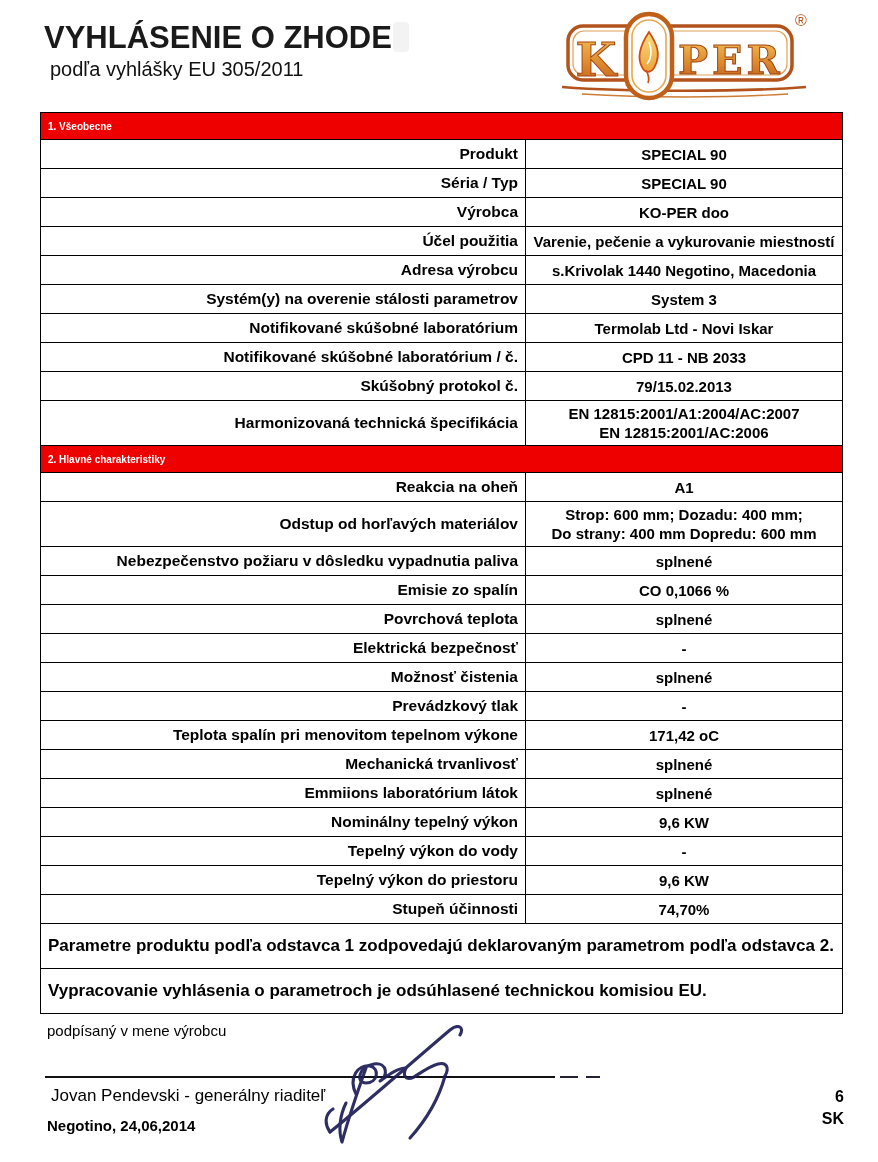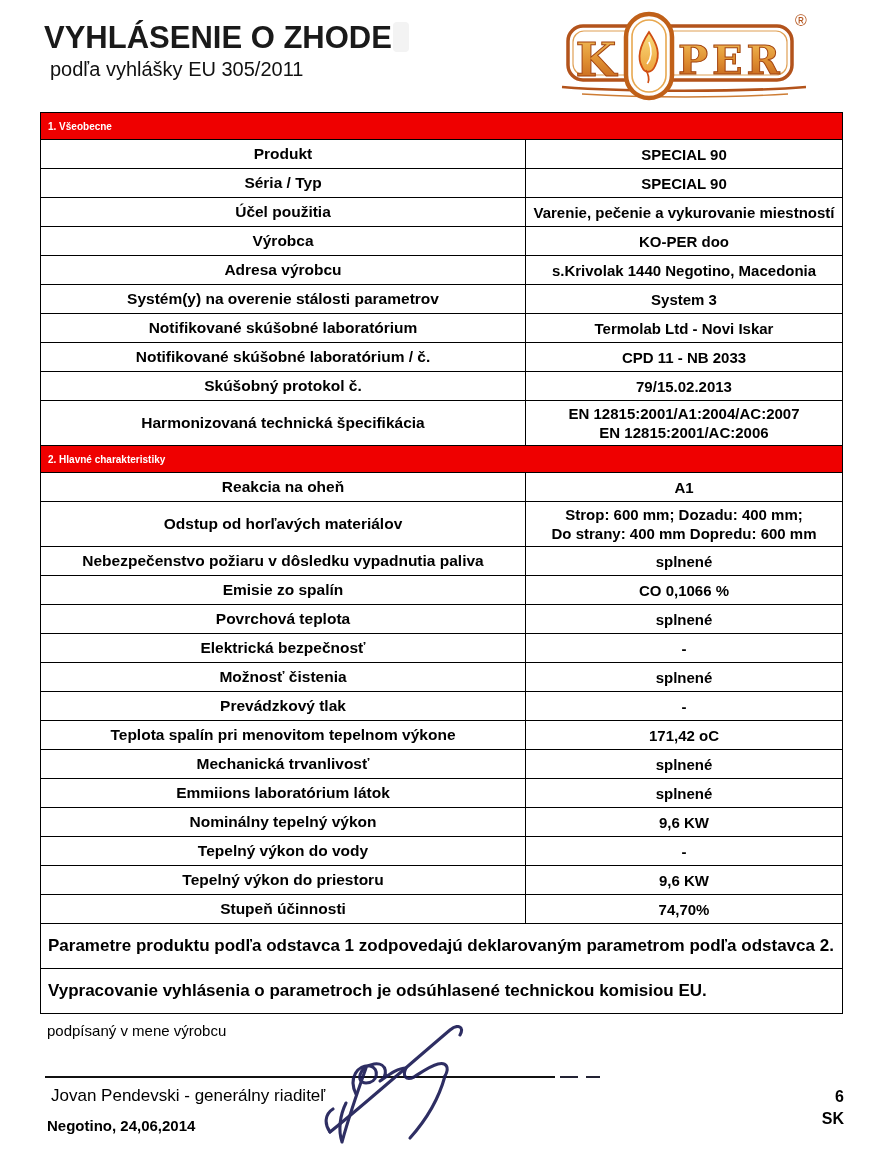--- a/index.html
+++ b/index.html
@@ -31,21 +31,21 @@
     border-collapse:collapse; table-layout:fixed;
   }
   table.doc-table td, table.doc-table th { border:1px solid #000; }
   th.sec {
     background:#ef0000; color:#fff; text-align:left;
     font-size:10px; font-weight:bold; padding:3px 7px; height:27px;
     border-top:3px solid #990000; border-left:1px solid #990000; border-right:1px solid #990000;
   }
   td.lbl {
     font-weight:bold; font-size:15.5px; padding:2px 7px; height:29px;
-    vertical-align:middle; text-align:center;
+    vertical-align:middle; text-align:right;
   }
   td.val {
     font-weight:bold; font-size:15px; text-align:center; vertical-align:middle;
   }
   tr.dbl td { height:auto; padding-top:3px; padding-bottom:3px; }
   tr.dbl td.val div { line-height:19px; }
   td.note {
     font-weight:bold; font-size:17px; padding:12px 7px; text-align:left;
     vertical-align:middle;
   }
@@ -117,26 +117,26 @@
         </tr>
         <tr>
           <td class="lbl">Produkt</td>
           <td class="val">SPECIAL 90</td>
         </tr>
         <tr>
           <td class="lbl">Séria / Typ</td>
           <td class="val">SPECIAL 90</td>
         </tr>
         <tr>
+          <td class="lbl">Výrobca</td>
+          <td class="val">KO-PER doo</td>
+        </tr>
+        <tr>
           <td class="lbl">Účel použitia</td>
           <td class="val">Varenie, pečenie a vykurovanie miestností</td>
-        </tr>
-        <tr>
-          <td class="lbl">Výrobca</td>
-          <td class="val">KO-PER doo</td>
         </tr>
         <tr>
           <td class="lbl">Adresa výrobcu</td>
           <td class="val">s.Krivolak 1440 Negotino, Macedonia</td>
         </tr>
         <tr>
           <td class="lbl">Systém(y) na overenie stálosti parametrov</td>
           <td class="val">System 3</td>
         </tr>
         <tr>

